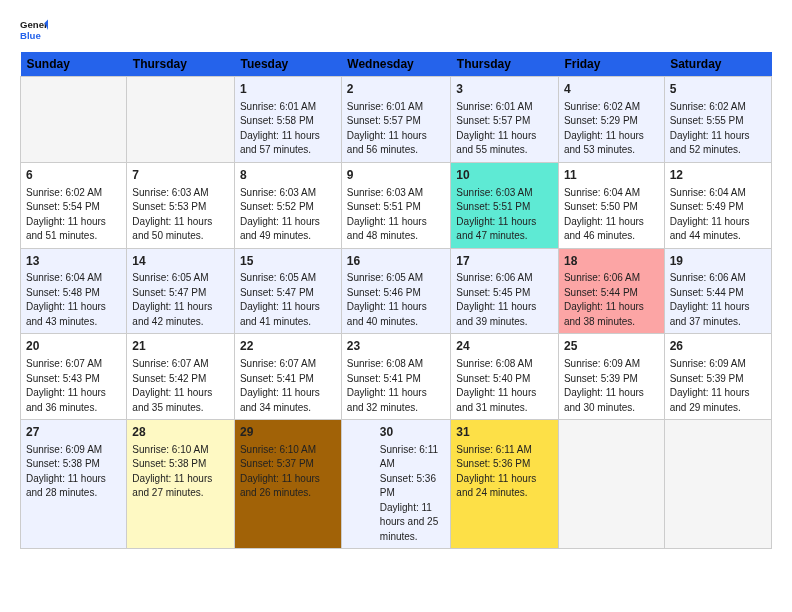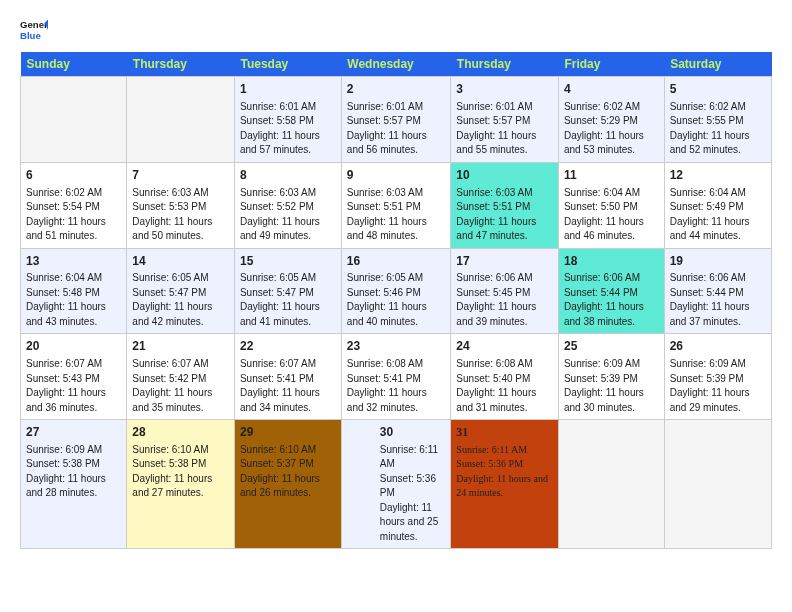--- a/index.html
+++ b/index.html
@@ -43,21 +43,21 @@
       color: #444;
       margin-top: 2px;
     }
     table {
       width: 100%;
       border-collapse: collapse;
       font-size: 10.5px;
     }
     thead tr th {
       background-color: #2563eb;
-      color: #bef264;
+      color: #000000;
       padding: 5px 6px;
       text-align: left;
       font-size: 12px;
       font-weight: bold;
     }
     tbody tr td {
       border: 1px solid #ccc;
       vertical-align: top;
       padding: 4px 5px;
       min-height: 80px;
@@ -188,21 +188,21 @@
             <div class="cell-content"><span>Sunrise: 6:05 AM</span><br><span>Sunset: 5:47 PM</span><br><span>Daylight: 11 hours and 41 minutes.</span></div>
           </td>
           <td style="background-color: rgb(238, 242, 255);">
             <span class="day-number">16</span>
             <div class="cell-content"><span>Sunrise: 6:05 AM</span><br><span>Sunset: 5:46 PM</span><br><span>Daylight: 11 hours and 40 minutes.</span></div>
           </td>
           <td style="background-color: rgb(238, 242, 255);">
             <span class="day-number">17</span>
             <div class="cell-content"><span>Sunrise: 6:06 AM</span><br><span>Sunset: 5:45 PM</span><br><span>Daylight: 11 hours and 39 minutes.</span></div>
           </td>
-          <td style="background-color: #5eead4;">
+          <td style="background-color: #fca5a5;">
             <span class="day-number">18</span>
             <div class="cell-content"><span>Sunrise: 6:06 AM</span><br><span>Sunset: 5:44 PM</span><br><span>Daylight: 11 hours and 38 minutes.</span></div>
           </td>
           <td style="background-color: rgb(238, 242, 255);">
             <span class="day-number">19</span>
             <div class="cell-content"><span>Sunrise: 6:06 AM</span><br><span>Sunset: 5:44 PM</span><br><span>Daylight: 11 hours and 37 minutes.</span></div>
           </td>
         </tr>
         <tr>
           <td style="background-color: rgb(255, 255, 255);">
@@ -244,21 +244,21 @@
             <div class="cell-content"><span>Sunrise: 6:10 AM</span><br><span>Sunset: 5:38 PM</span><br><span>Daylight: 11 hours and 27 minutes.</span></div>
           </td>
           <td style="background-color: #a16207;">
             <span class="day-number">29</span>
             <div class="cell-content"><span>Sunrise: 6:10 AM</span><br><span>Sunset: 5:37 PM</span><br><span>Daylight: 11 hours and 26 minutes.</span></div>
           </td>
           <td style="background-color: rgb(238, 242, 255); padding-left: 38px;">
             <span class="day-number">30</span>
             <div class="cell-content"><span>Sunrise: 6:11 AM</span><br><span>Sunset: 5:36 PM</span><br><span>Daylight: 11 hours and 25 minutes.</span></div>
           </td>
-          <td style="background-color: #c2410c; font-family: Liberation Serif, serif;">
+          <td style="background-color: #fde047;">
             <span class="day-number">31</span>
             <div class="cell-content"><span>Sunrise: 6:11 AM</span><br><span>Sunset: 5:36 PM</span><br><span>Daylight: 11 hours and 24 minutes.</span></div>
           </td>
           <td class="empty"></td>
           <td class="empty"></td>
         </tr>
       </tbody>
   </table>
 </div>
 

